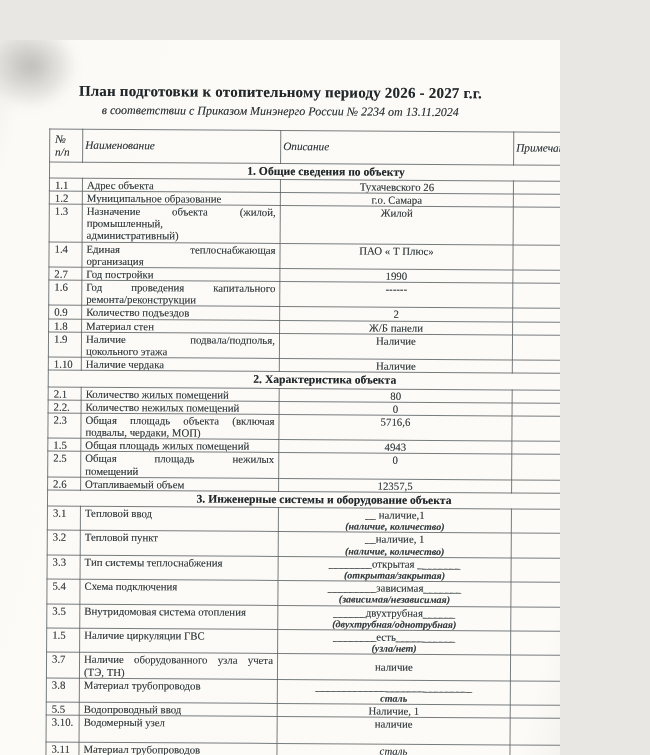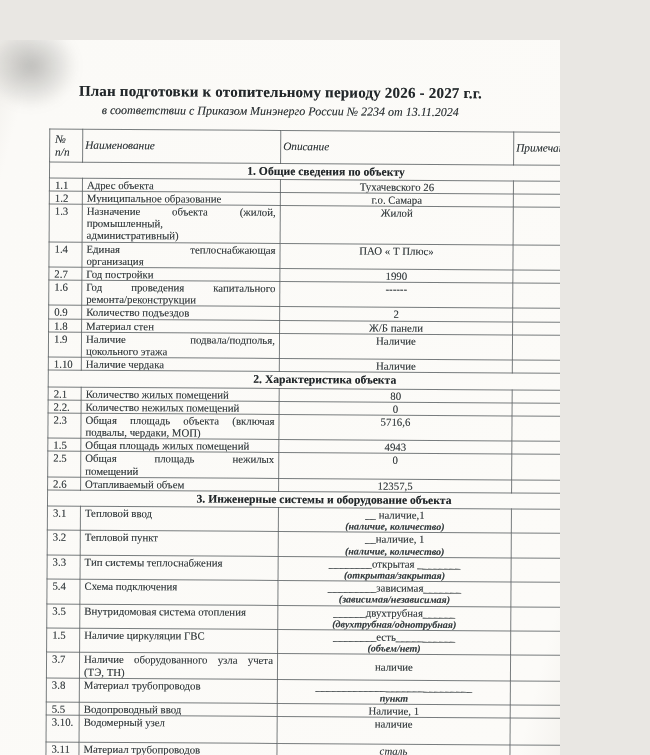--- a/index.html
+++ b/index.html
@@ -313,21 +313,21 @@
             </td>
             <td class="note"></td>
           </tr>
           <tr>
             <td class="num">1.5</td>
             <td class="name">
               <div>Наличие циркуляции ГВС</div>
             </td>
             <td class="desc">
               <div class="val">________есть___________</div>
-              <div class="hint">(объем/нет)</div>
+              <div class="hint">(узла/нет)</div>
             </td>
             <td class="note"></td>
           </tr>
           <tr>
             <td class="num">3.7</td>
             <td class="name">
               <div class="jl">Наличие оборудованного узла учета</div>
               <div>(ТЭ, ТН)</div>
             </td>
             <td class="desc vm">
@@ -335,21 +335,21 @@
             </td>
             <td class="note"></td>
           </tr>
           <tr>
             <td class="num">3.8</td>
             <td class="name">
               <div>Материал трубопроводов</div>
             </td>
             <td class="desc">
               <div class="val">_____________________________</div>
-              <div class="hint">пункт</div>
+              <div class="hint">сталь</div>
             </td>
             <td class="note"></td>
           </tr>
           <tr>
             <td class="num">5.5</td>
             <td class="name">
               <div>Водопроводный ввод</div>
             </td>
             <td class="desc">
               <div class="val">Наличие, 1</div>

